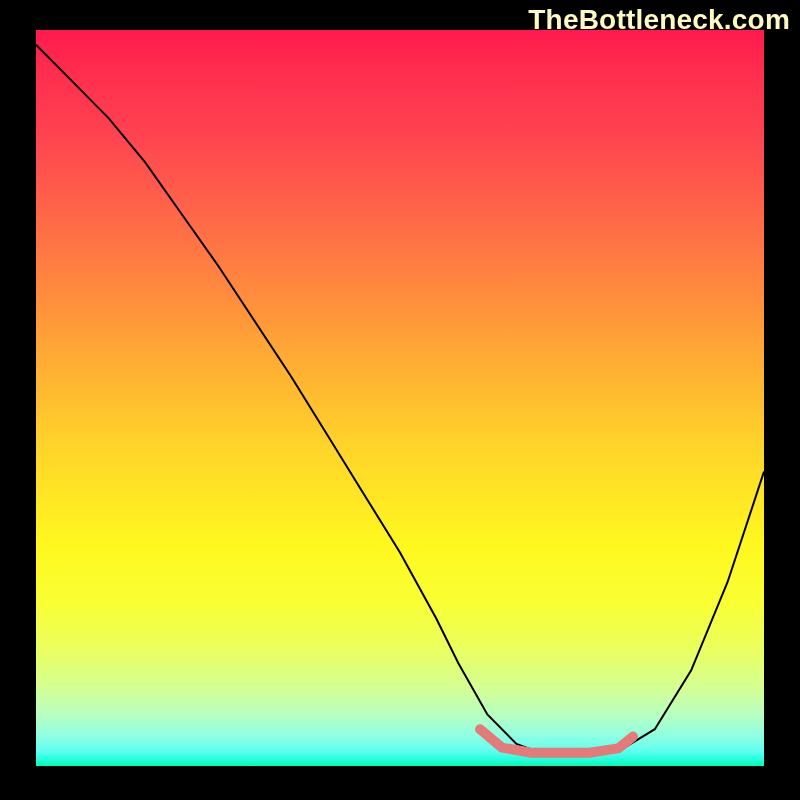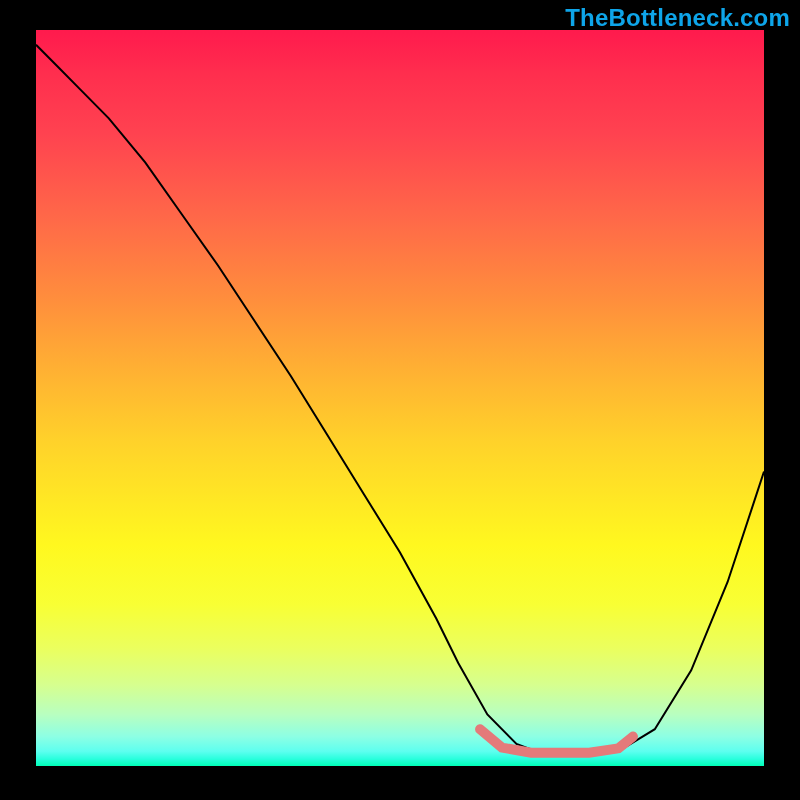--- a/index.html
+++ b/index.html
@@ -14,22 +14,22 @@
   .frame {
     position: relative;
     width: 800px;
     height: 800px;
     background: #000;
   }
   .watermark {
     position: absolute;
     top: 4px;
     right: 10px;
-    color: #0ea5e9;
-    font-size: 24px;
+    color: #fef9c3;
+    font-size: 28px;
     font-weight: bold;
     z-index: 10;
     letter-spacing: 0.2px;
   }
   .plot {
     position: absolute;
     left: 36px;
     top: 30px;
     width: 728px;
     height: 736px;

